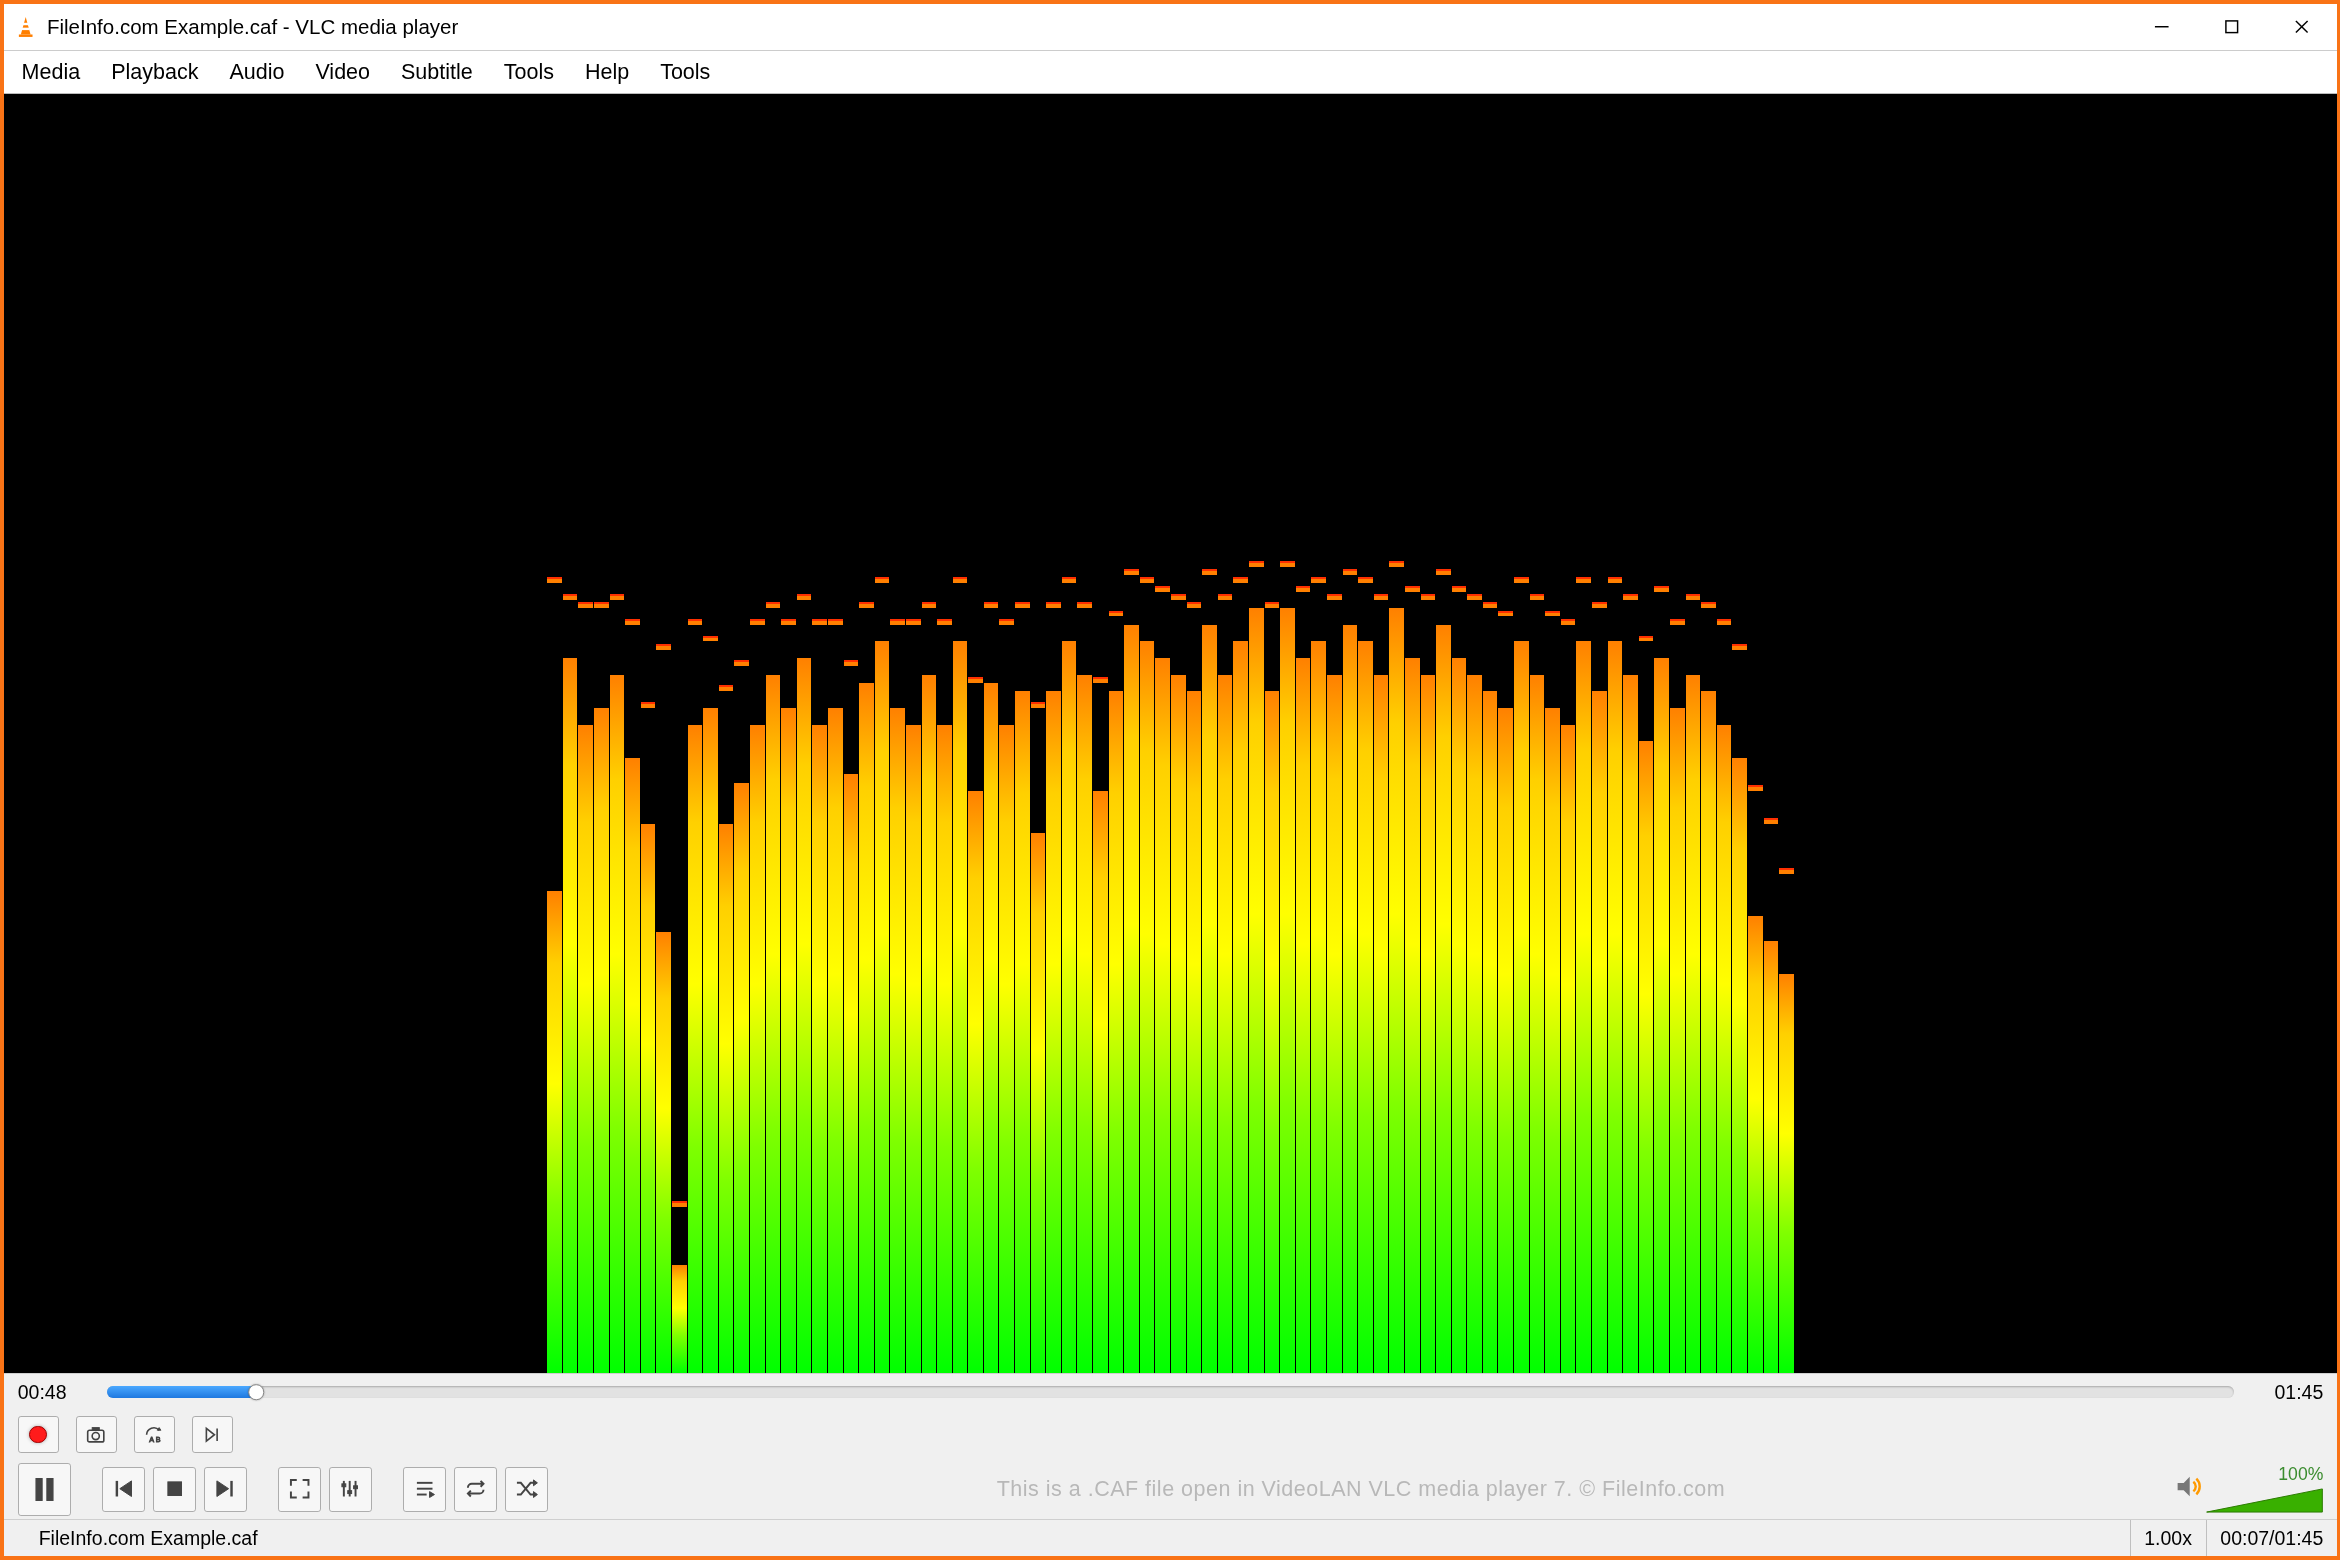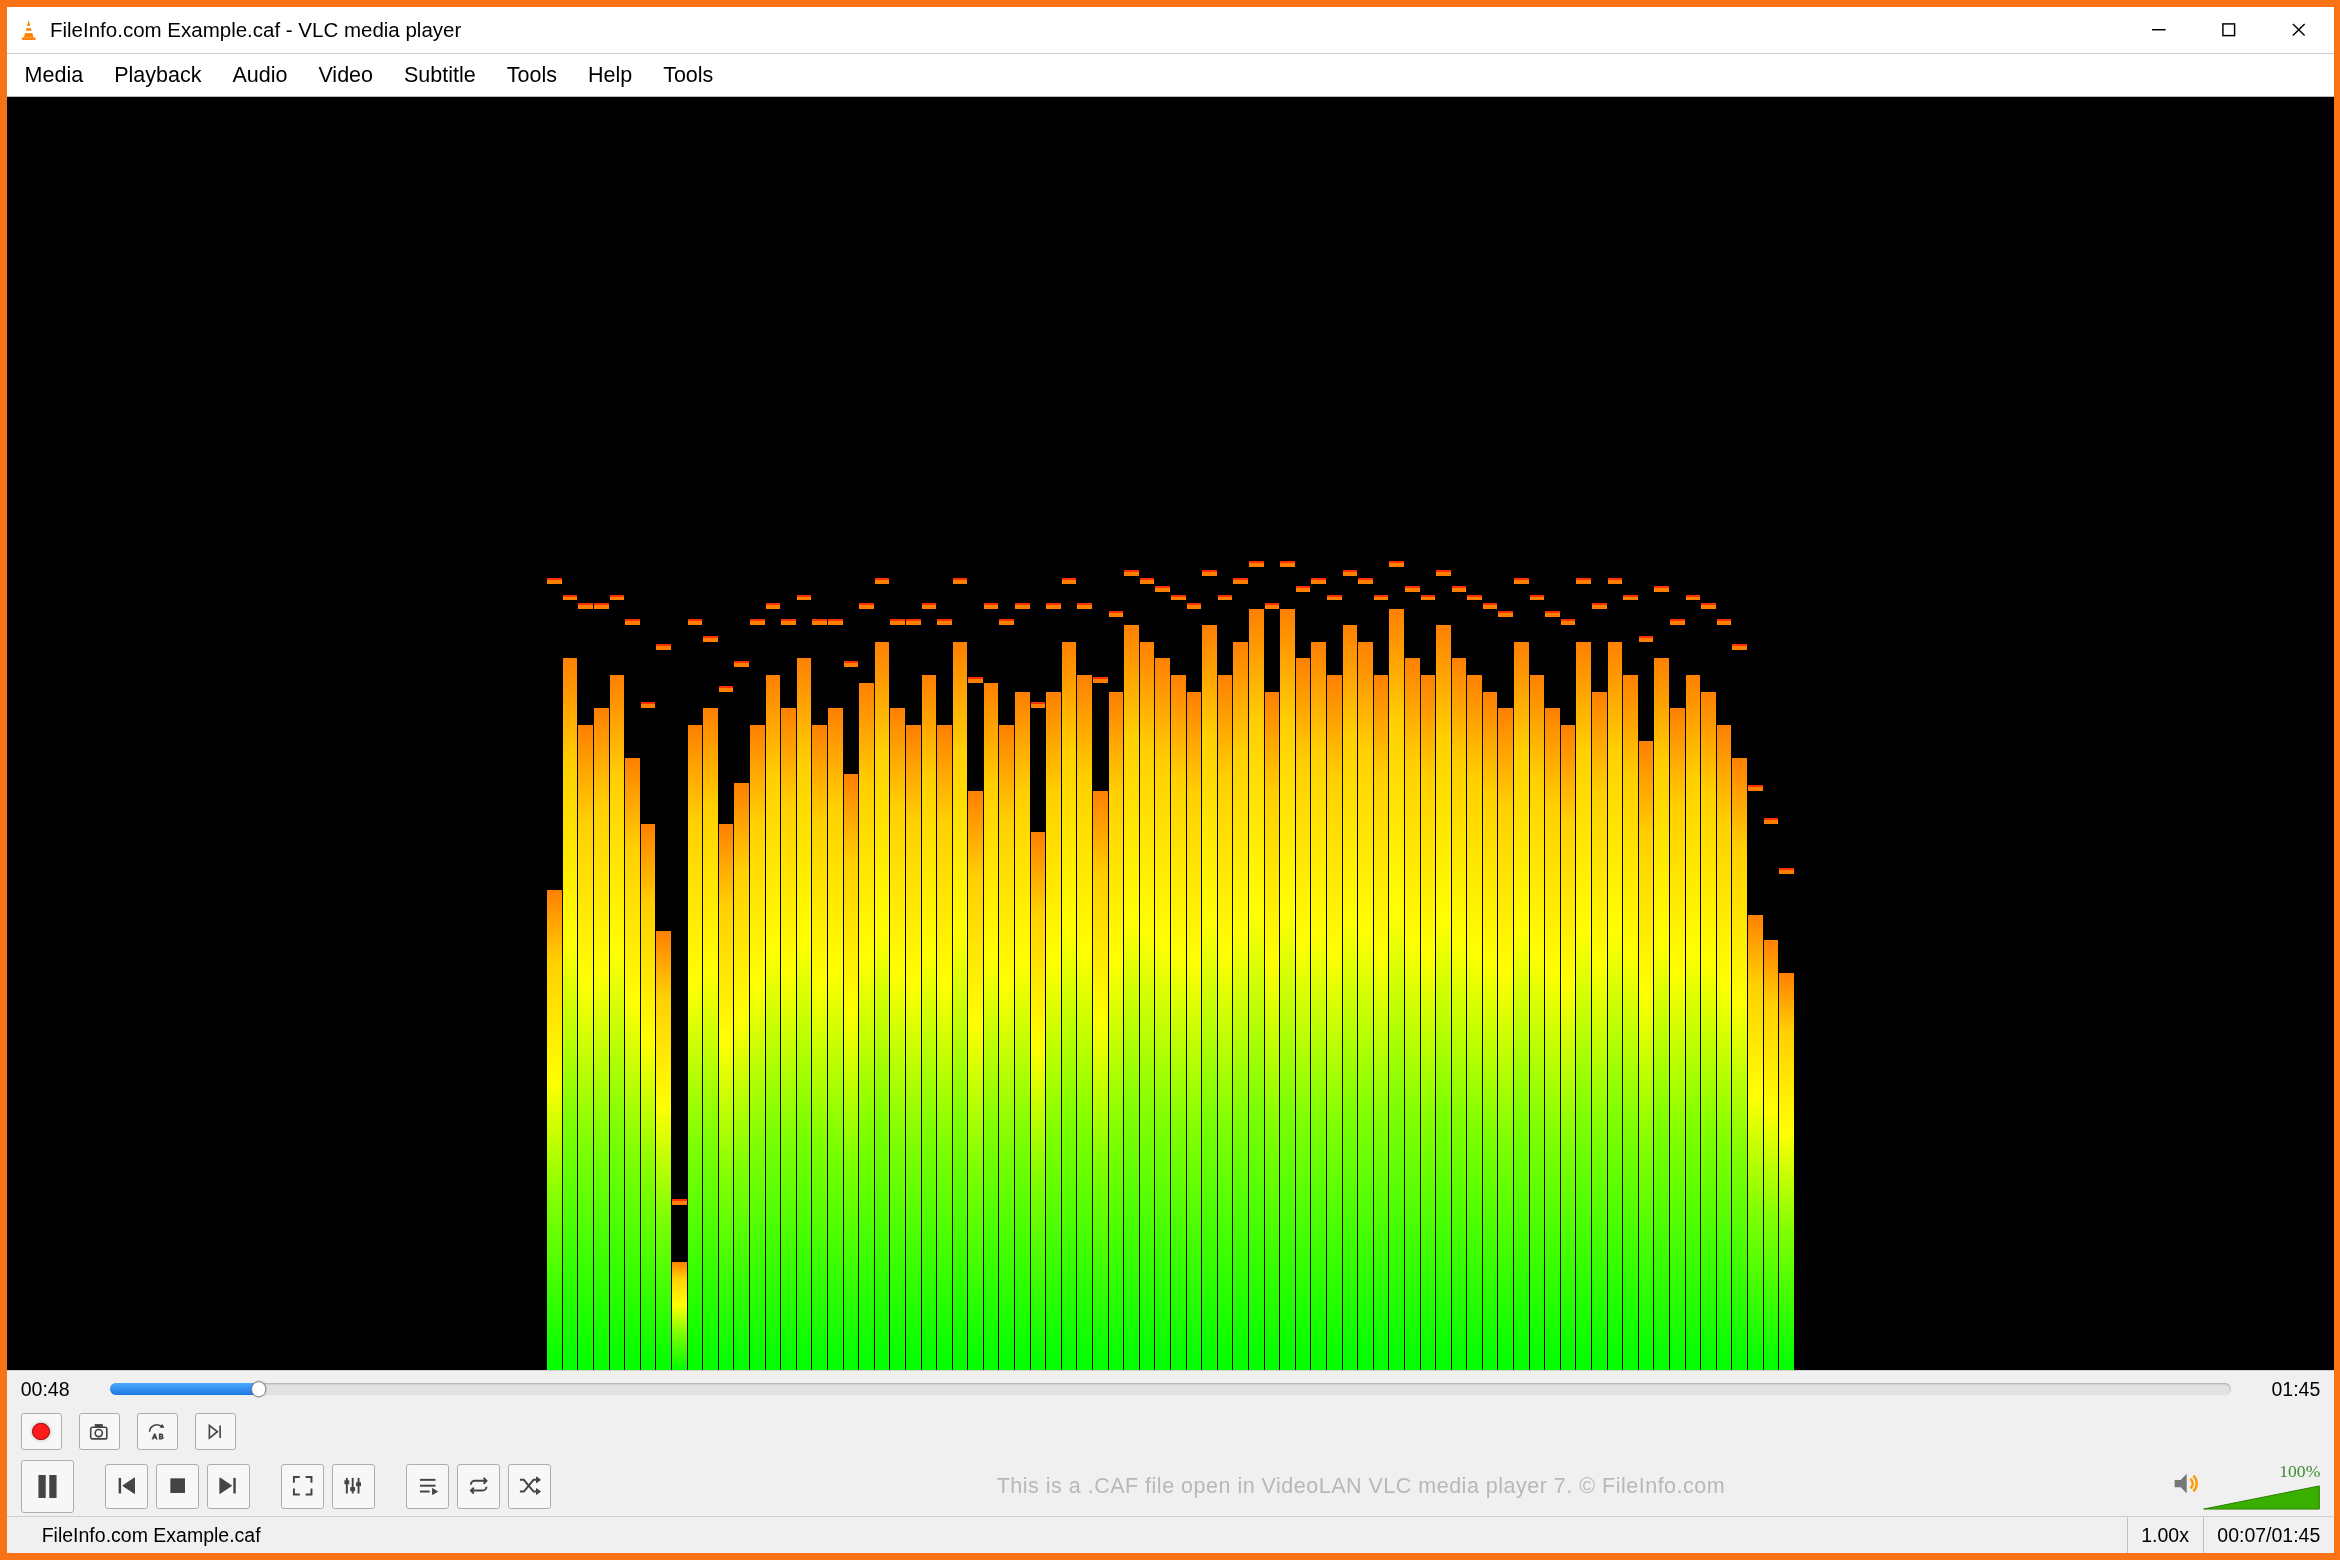--- a/index.html
+++ b/index.html
@@ -1,17 +1,17 @@
 <!DOCTYPE html>
 <html><head>
 <meta charset="utf-8">
 <style>
   * { margin:0; padding:0; box-sizing:border-box; }
   html,body { width:2341px; height:1560px; font-family:"Segoe UI",Tahoma,sans-serif; font-size:20.5px; color:#000; background:#fff; overflow:hidden; }
-  .window { width:2341px; height:1560px; border:7px solid #f97316; display:flex; flex-direction:column; background:#fff; }
+  .window { width:2341px; height:1560px; border:4px solid #f97316; display:flex; flex-direction:column; background:#fff; }
 
   
   .titlebar { height:47px; background:#fff; display:flex; align-items:center; padding-left:9.8px; border-bottom:1px solid #ccc; }
   .titlebar .cone-icon { width:23.4px; height:23.4px; margin-right:9.8px; }
   .titlebar .title { flex:1; font-size:20.5px; color:#000; }
   .winbtns { display:flex; height:100%; }
   .winbtn { width:70px; display:flex; align-items:center; justify-content:center; }
   .winbtn svg { width:19.5px; height:19.5px; }
 
   
@@ -41,21 +41,21 @@
 
   
   .ctlrow2 { height:60px; background:#f0f0f0; display:flex; align-items:center; padding:0 13.7px; gap:9.8px; }
   .bigbtn { width:43px; height:45px; border:1px solid #adadad; background:#f7f7f7; border-radius:2.9px; display:flex; align-items:center; justify-content:center; }
   .bigbtn.pause { width:53px; height:53px; }
   .bigbtn svg { width:23.4px; height:23.4px; fill:#444; stroke:#444; }
   .bigbtn.pause svg { width:29px; height:29px; }
   .grp { display:flex; gap:7.8px; }
   .sep { width:11.7px; }
   .watermark { flex:1; text-align:center; font-size:21.5px; color:#b8b8b8; letter-spacing:0.5px; }
-  .vol-wrap { display:flex; align-items:center; gap:3px;font-family:Liberation Serif, serif; }
+  .vol-wrap { display:flex; align-items:center; gap:3px; }
   .vol-pct { font-size:17.6px; color:#3a8c2e; margin-bottom:2px; }
   .vol-stack { display:flex; flex-direction:column; align-items:flex-end; }
   .vol-tri { width:117px; height:27px; position:relative; }
   .vol-tri svg { width:117px; height:27px; }
 
   
   .statusbar { height:37px; background:#f0f0f0; border-top:1px solid #cfcfcf; display:flex; align-items:center; padding:0 0 0 13.7px; font-size:19.5px; }
   .statusbar .file { flex:1;margin-left:21px; }
   .statusbar .box { border-left:1px solid #bfbfbf; height:100%; display:flex; align-items:center; padding:0 13.7px; }
 </style>

